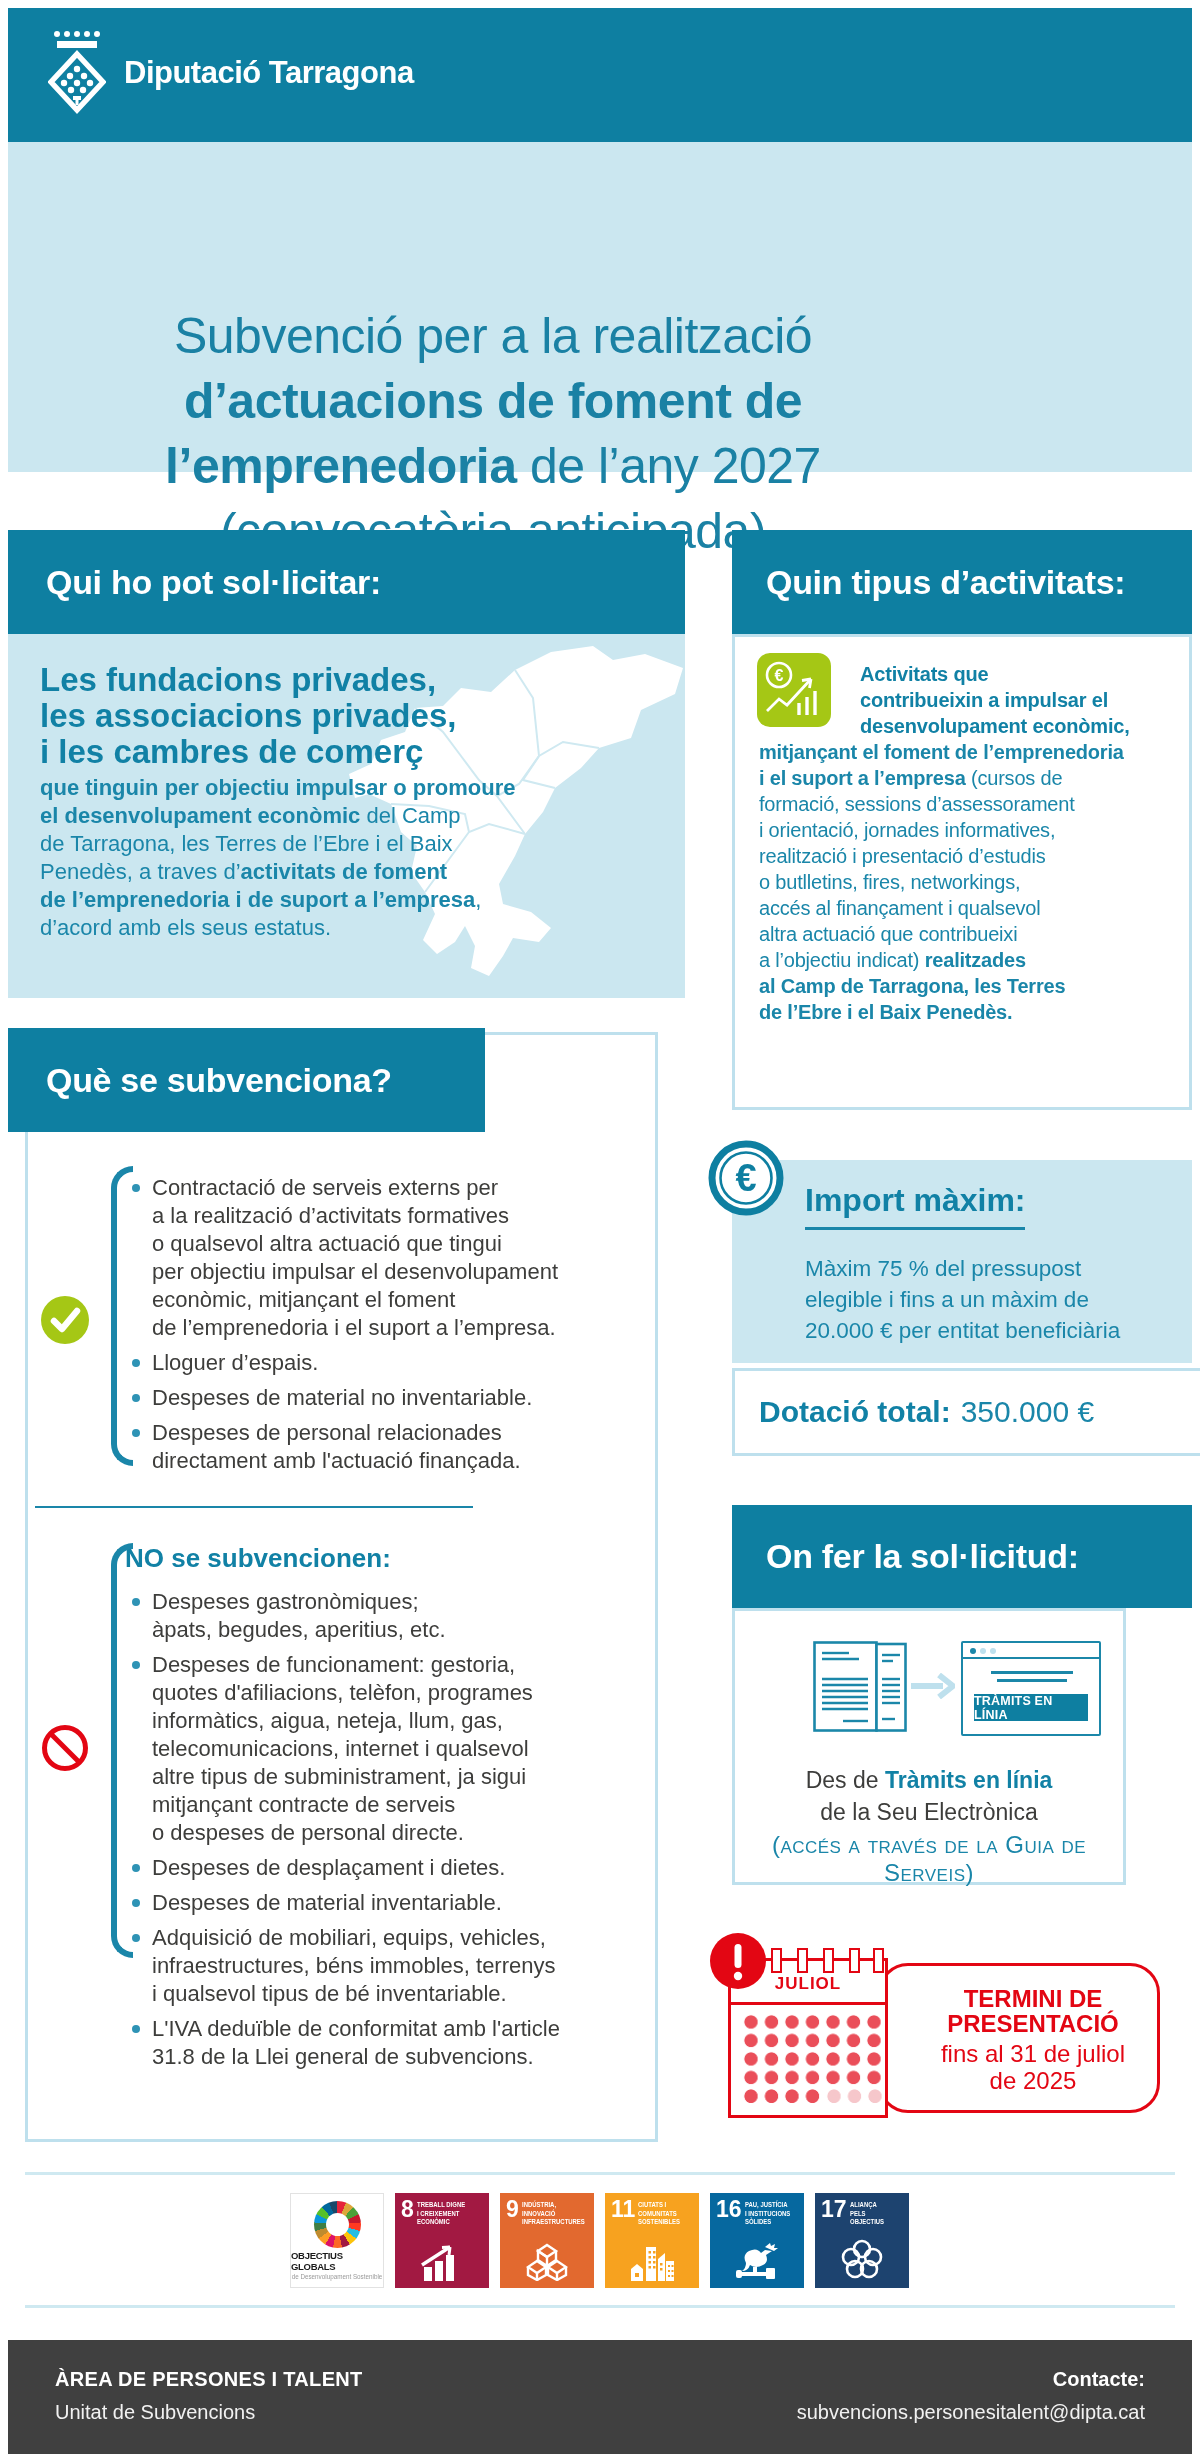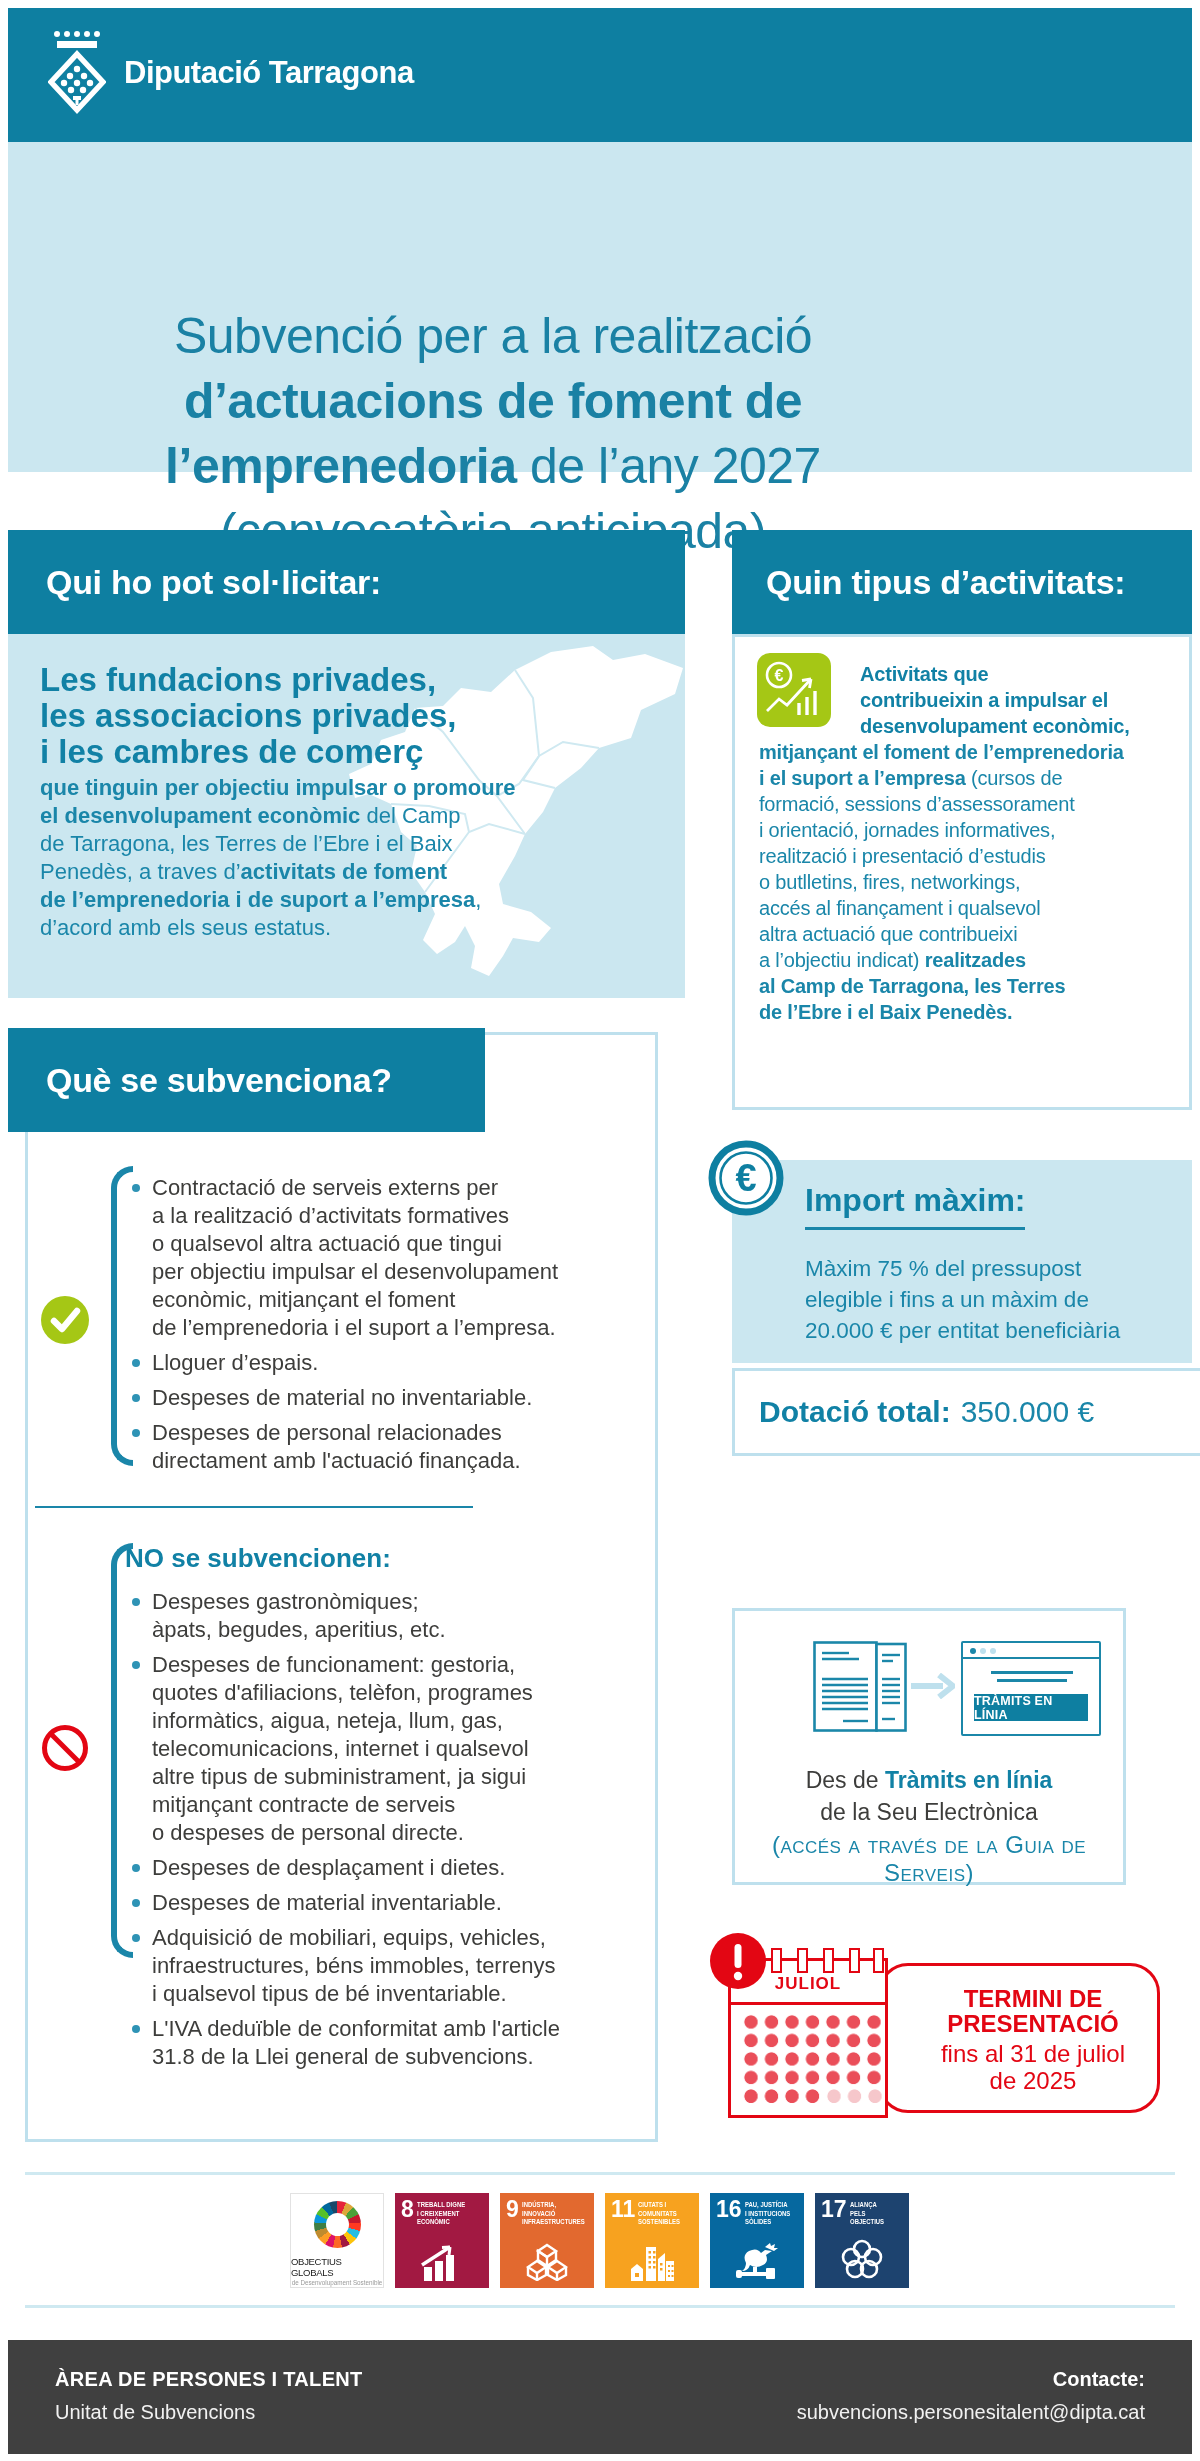--- a/index.html
+++ b/index.html
@@ -113,21 +113,21 @@
   .rule-top{top:2172px;} .rule-bot{top:2305px;}
   .sdg-tile{top:2193px;width:94px;height:95px;box-sizing:border-box;color:#fff;overflow:hidden;}
   .sdg-globals{left:290px;background:#fff;border:1px solid #E2E2E2;display:flex;flex-direction:column;
                align-items:center;justify-content:flex-start;}
   .wheel{width:47px;height:47px;border-radius:50%;margin-top:7px;position:relative;
     background:conic-gradient(#E5243B 0 21deg,#DDA63A 21deg 42deg,#4C9F38 42deg 64deg,#C5192D 64deg 85deg,
     #FF3A21 85deg 106deg,#26BDE2 106deg 127deg,#FCC30B 127deg 148deg,#A21942 148deg 169deg,
     #FD6925 169deg 191deg,#DD1367 191deg 212deg,#FD9D24 212deg 233deg,#BF8B2E 233deg 254deg,
     #3F7E44 254deg 275deg,#0A97D9 275deg 296deg,#56C02B 296deg 318deg,#00689D 318deg 339deg,#19486A 339deg 360deg);}
   .wheel::after{content:"";position:absolute;left:12px;top:12px;width:23px;height:23px;border-radius:50%;background:#fff;}
-  .sdg-g1{font-size:9.5px;font-weight:400;color:#1a1a1a;margin-top:8px;letter-spacing:-0.3px;}
+  .sdg-g1{font-size:9.5px;font-weight:700;color:#1a1a1a;margin-top:2px;letter-spacing:-0.3px;}
   .sdg-g2{font-size:6.3px;color:#9a9a9a;margin-top:1px;}
   .sdg-goal{display:block;}
   .sdg-head{position:absolute;left:6px;top:5px;display:flex;gap:3px;}
   .sdg-num{font-size:23px;font-weight:700;line-height:22px;}
   .sdg-label{font-size:7px;font-weight:700;line-height:8.5px;white-space:pre-line;margin-top:3px;
              transform:scaleX(0.85);transform-origin:left top;letter-spacing:0;}
   .sdg-icon{position:absolute;left:50%;transform:translateX(-50%);bottom:7px;}
 
   
   .footer{left:8px;top:2340px;width:1184px;height:114px;background:#404040;color:#fff;}
@@ -298,20 +298,23 @@
     <div class="abs import-body rich">Màxim 75 % del pressupost
 elegible i fins a un màxim de
 20.000 € per entitat beneficiària</div>
   </div>
 
   <div class="abs panel-dotacio">
     <span class="dot-label">Dotació total:</span>
     <span class="dot-value">350.000 €</span>
   </div>
 
+  <div class="abs bar bar-where">
+    <h2>On fer la sol·licitud:</h2>
+  </div>
   <div class="abs panel panel-where">
     <svg class="abs docs-icon" width="94" height="92" viewBox="0 0 94 92">
       <rect x="1.5" y="1.5" width="62" height="88" fill="#fff" stroke="#1B87A9" stroke-width="2.6"></rect>
       <rect x="63.5" y="3" width="29" height="86.5" fill="#fff" stroke="#1B87A9" stroke-width="2.6"></rect>
       <g stroke="#1B87A9" stroke-width="2.4">
         <line x1="9" y1="12" x2="36" y2="12"></line>
           <line x1="9" y1="18" x2="46" y2="18"></line>
         <line x1="9" y1="38" x2="55" y2="38"></line>
           <line x1="9" y1="44" x2="55" y2="44"></line>
         <line x1="9" y1="50" x2="55" y2="50"></line>

